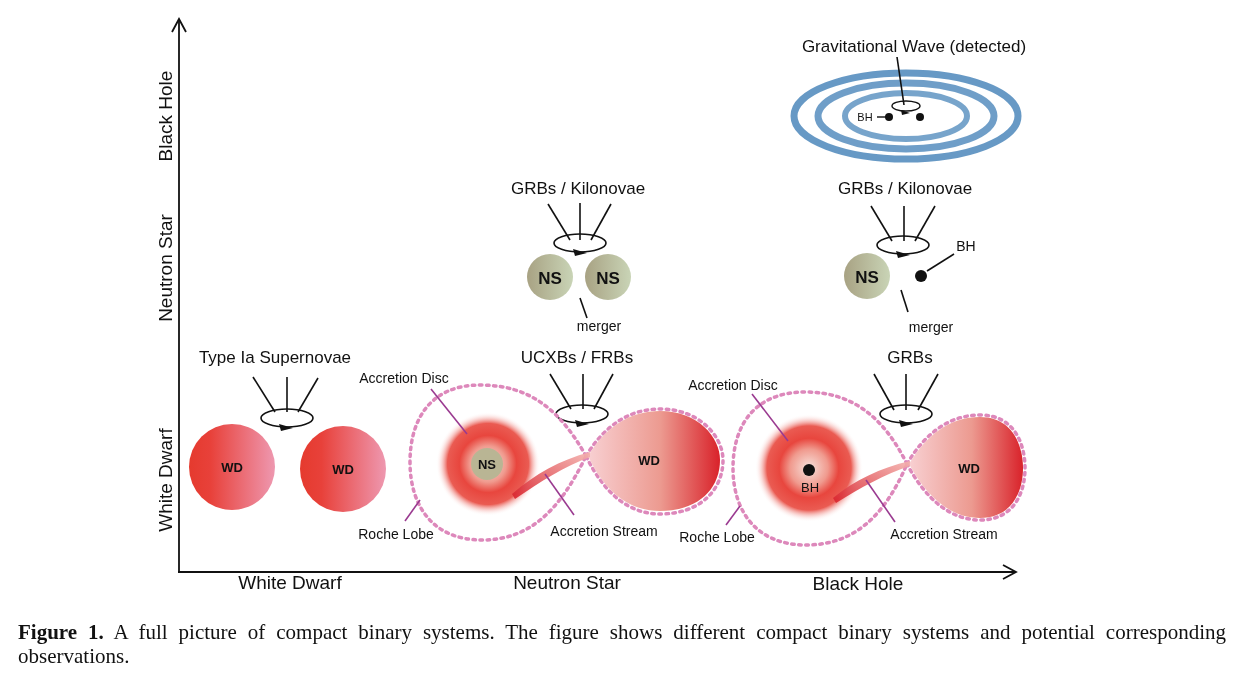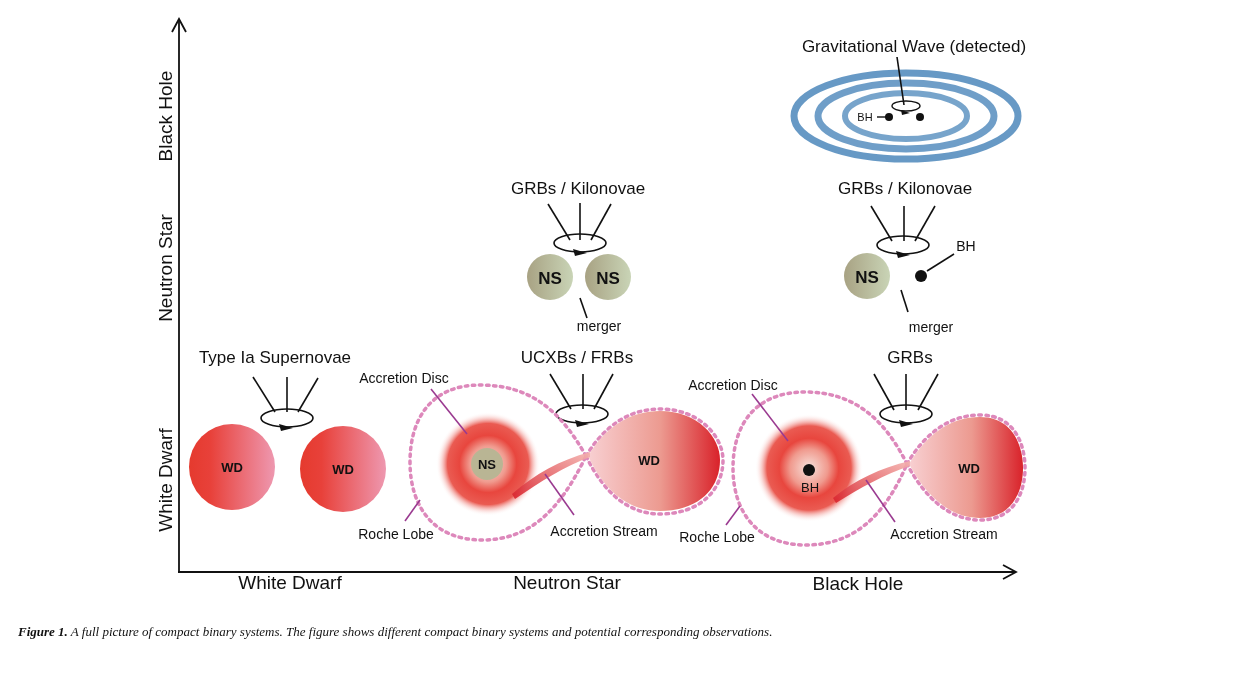--- a/index.html
+++ b/index.html
@@ -1,19 +1,19 @@
 <!DOCTYPE html>
 <html><head>
 <meta charset="utf-8">
 <style>
   html,body{margin:0;padding:0;background:#fff;}
   body{width:1250px;height:673px;position:relative;overflow:hidden;font-family:"Liberation Sans",sans-serif;}
   #fig{position:absolute;left:0;top:0;}
   #fig text{font-family:"Liberation Sans",sans-serif;fill:#111;}
-  .caption{position:absolute;left:18px;top:620px;width:1208px;font-family:"Liberation Serif","DejaVu Serif",serif;font-size:13px;line-height:24px;color:#111;text-align:justify;text-align-last:left;font-style:italic;}
+  .caption{position:absolute;left:18px;top:620px;width:1208px;font-family:"Liberation Serif","DejaVu Serif",serif;font-size:21px;line-height:24px;color:#111;text-align:justify;text-align-last:left;}
   .caption b{font-weight:bold;}
 </style>
 </head>
 <body>
 
 <svg id="fig" width="1250" height="610" viewBox="0 0 1250 610" xmlns="http://www.w3.org/2000/svg">
   <defs>
     <linearGradient id="wdGrad" x1="0" y1="0" x2="1" y2="0">
       <stop offset="0" stop-color="#e53a2e"></stop>
       <stop offset="0.25" stop-color="#e8413a"></stop>

